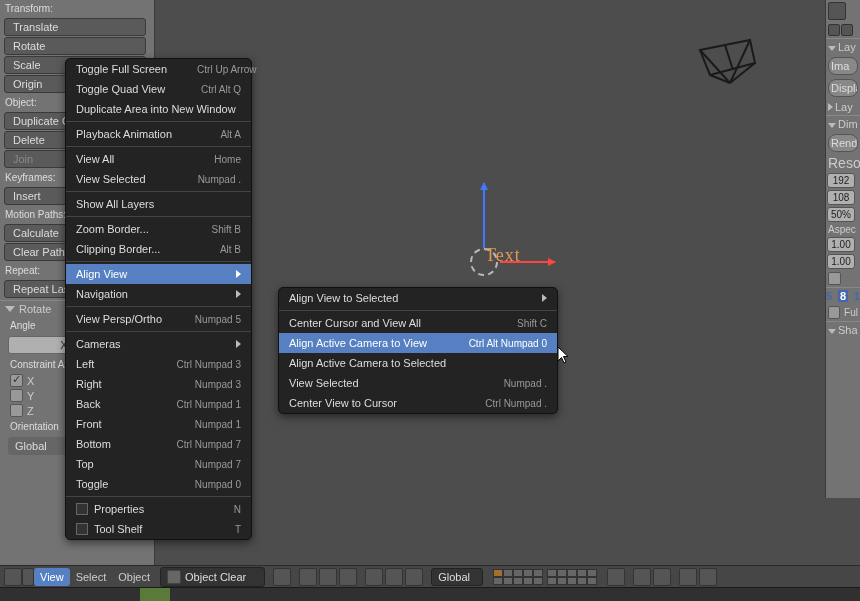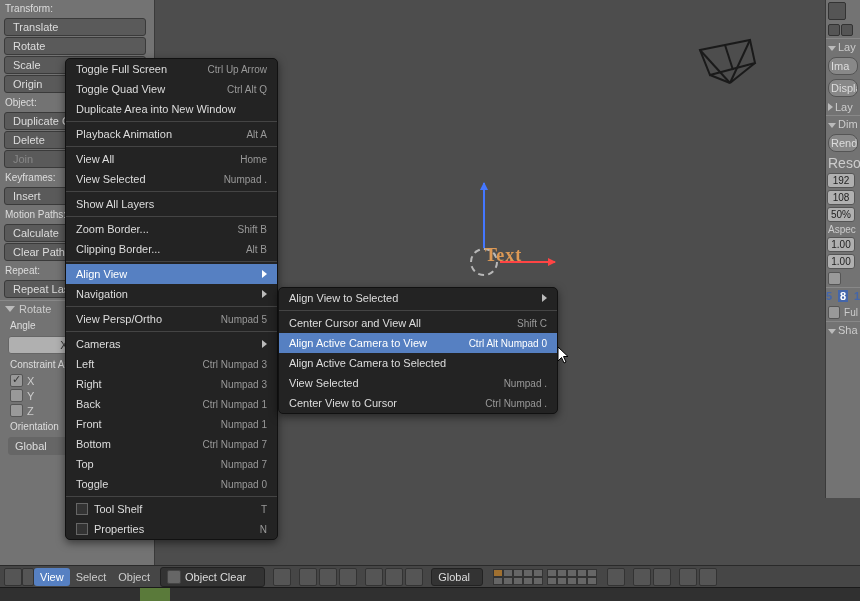--- a/index.html
+++ b/index.html
@@ -15,25 +15,25 @@
 .cb{width:13px;height:13px;border:1px solid #555;background:#999;border-radius:2px;margin-right:4px;position:relative}
 .cb.checked::after{content:'✓';position:absolute;left:1px;top:-2px;color:#333;font-size:11px}
 .menu{position:absolute;background:#232323;border:1px solid #111;border-radius:5px;box-shadow:0 3px 8px rgba(0,0,0,0.5);color:#ddd;z-index:100}
 .menu-item{padding:4px 10px;display:flex;justify-content:space-between;align-items:center;white-space:nowrap;cursor:pointer}
 .menu-item.highlighted{background:#5680c2;color:#fff}
 .menu-sep{height:1px;background:#444;margin:2px 0}
 .menu-item .arrow{width:0;height:0;border-top:4px solid transparent;border-bottom:4px solid transparent;border-left:5px solid #bbb;margin-left:20px}
 .menu-item.highlighted .arrow{border-left-color:#fff}
 .shortcut{color:#999;margin-left:30px;font-size:10px}
 .menu-item.highlighted .shortcut{color:#fff}
-.main-menu{left:65px;top:58px;width:213px}
+.main-menu{left:65px;top:58px;width:187px}
 .sub-menu{left:278px;top:287px;width:280px}
 .cb-menu{width:12px;height:12px;border:1px solid #666;background:#333;margin-right:6px}
 .viewport{position:absolute;left:155px;top:0;right:35px;bottom:36px;background:#4d4d4d}
-.text-3d{position:absolute;left:330px;top:245px;color:#dd9955;font-size:18px;font-family:serif;font-weight:bold;letter-spacing:1px}
+.text-3d{position:absolute;left:330px;top:245px;color:#dd9955;font-size:18px;font-family:serif;font-weight:normal;letter-spacing:1px}
 .gizmo{position:absolute;left:315px;top:248px;width:30px;height:30px}
 .gizmo-circ{position:absolute;width:28px;height:28px;border:2px dashed #fff;border-radius:50%;opacity:0.6}
 .axis-z{position:absolute;left:328px;top:183px;width:2px;height:65px;background:#4477ff}
 .axis-z::before{content:'';position:absolute;top:-1px;left:-3px;width:0;height:0;border-left:4px solid transparent;border-right:4px solid transparent;border-bottom:8px solid #4477ff}
 .axis-x{position:absolute;left:345px;top:261px;width:55px;height:2px;background:#ff4444}
 .axis-x::after{content:'';position:absolute;right:-1px;top:-3px;width:0;height:0;border-top:4px solid transparent;border-bottom:4px solid transparent;border-left:8px solid #ff4444}
 .camera-icon{position:absolute;right:60px;top:35px}
 .right-panel{position:absolute;right:0;top:0;width:35px;height:498px;background:#737373;border-left:1px solid #3a3a3a;overflow:hidden;display:flex;flex-direction:column}
 .prop-btn{background:#888;border:1px solid #555;border-radius:8px;margin:2px;padding:2px;text-align:left;font-size:10px;color:#ddd;overflow:hidden;white-space:nowrap}
 .right-section{padding:2px;border-top:1px solid #888}
@@ -199,30 +199,30 @@
       <span class="shortcut">Numpad 7</span>
     </div>
   <div class="menu-item">
       <span>Toggle</span>
       <span class="shortcut">Numpad 0</span>
     </div>
   <div class="menu-sep"></div>
   <div class="menu-item">
       <span style="display:flex;align-items:center">
         <span class="cb-menu"></span>
+        <span>Properties</span>
+      </span>
+      <span class="shortcut">N</span>
+    </div>
+  <div class="menu-item">
+      <span style="display:flex;align-items:center">
+        <span class="cb-menu"></span>
         <span>Tool Shelf</span>
       </span>
       <span class="shortcut">T</span>
-    </div>
-  <div class="menu-item">
-      <span style="display:flex;align-items:center">
-        <span class="cb-menu"></span>
-        <span>Properties</span>
-      </span>
-      <span class="shortcut">N</span>
     </div>
 </div>
 
 <div class="menu sub-menu">
   <div class="menu-item">
       <span>Align View to Selected</span>
       <span class="arrow"></span>
     </div>
   <div class="menu-sep"></div>
   <div class="menu-item">

